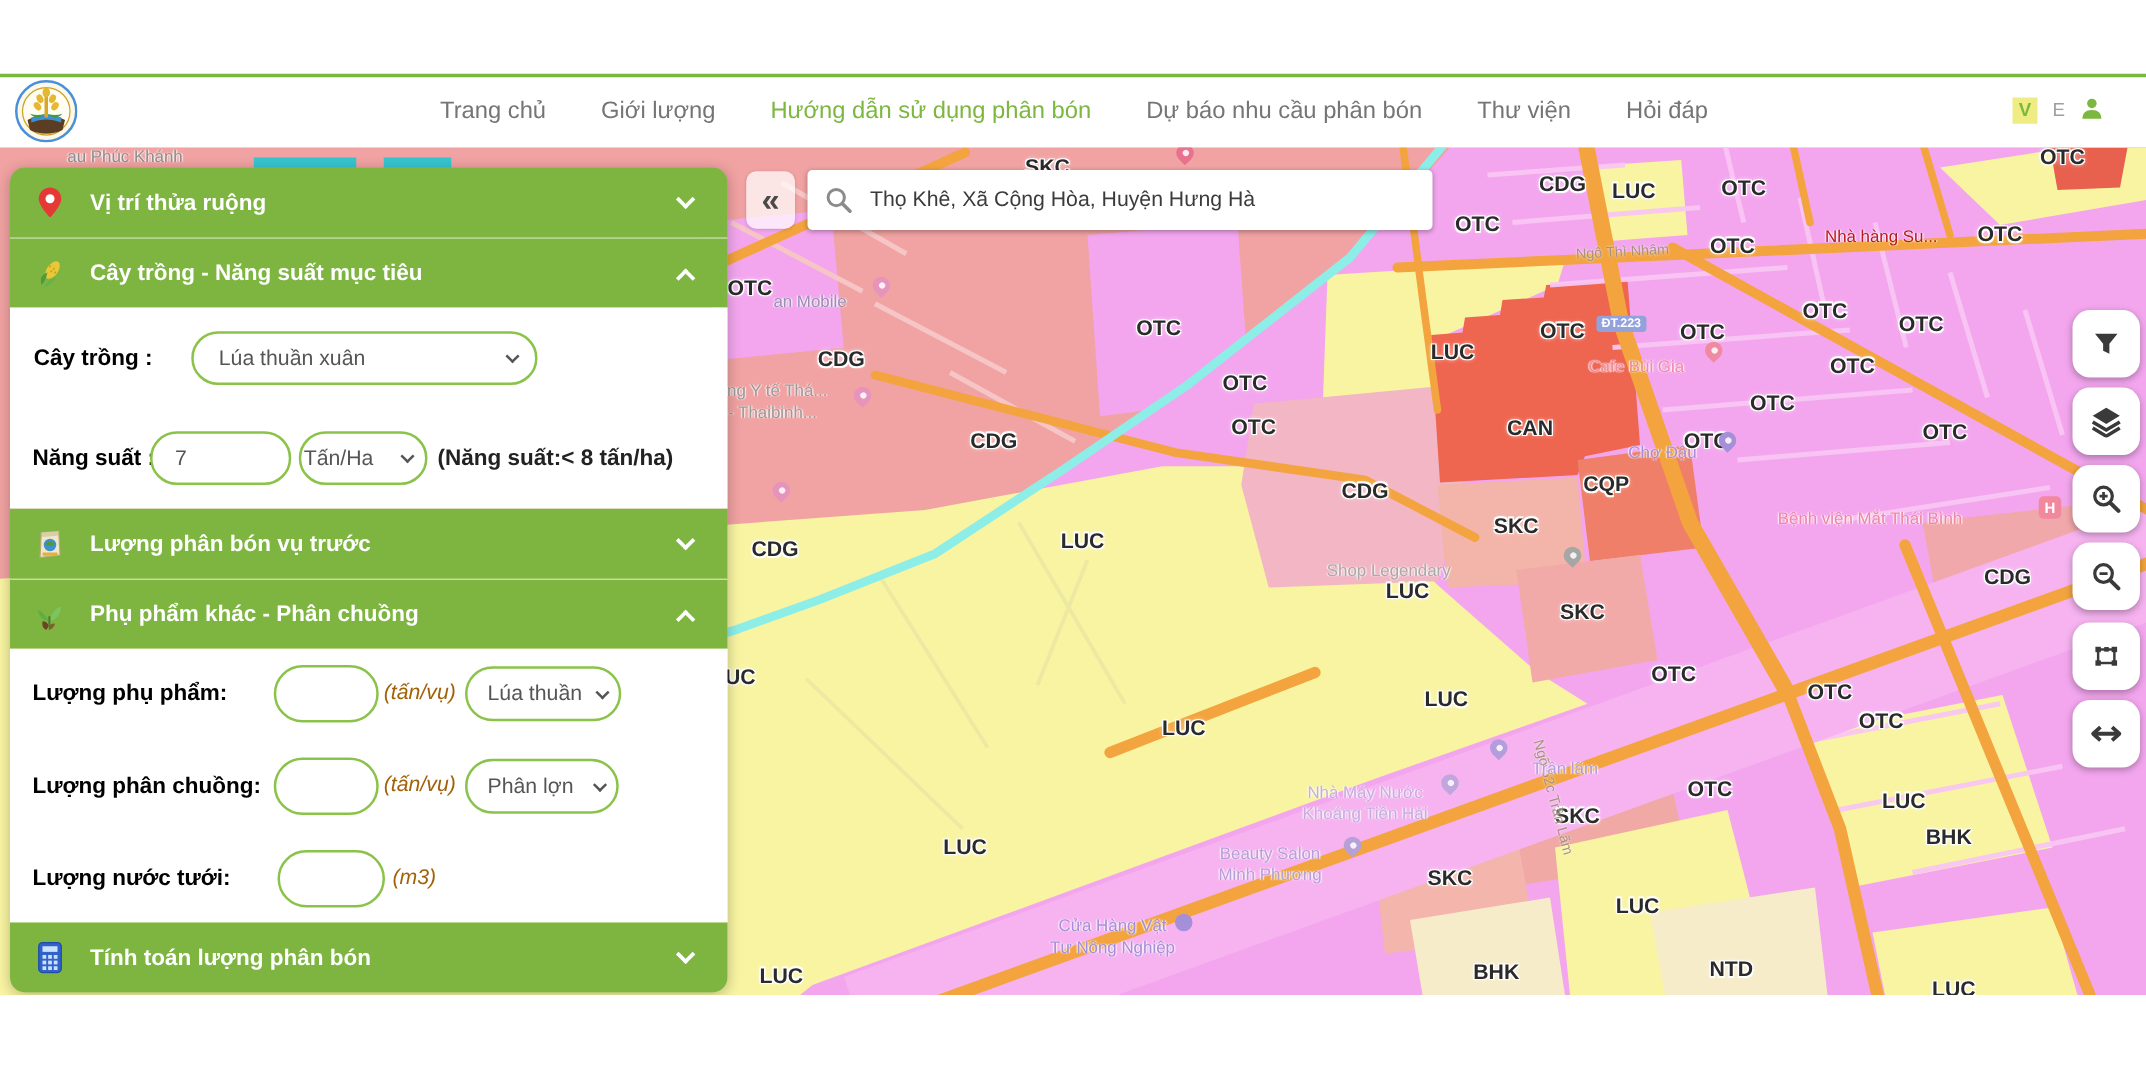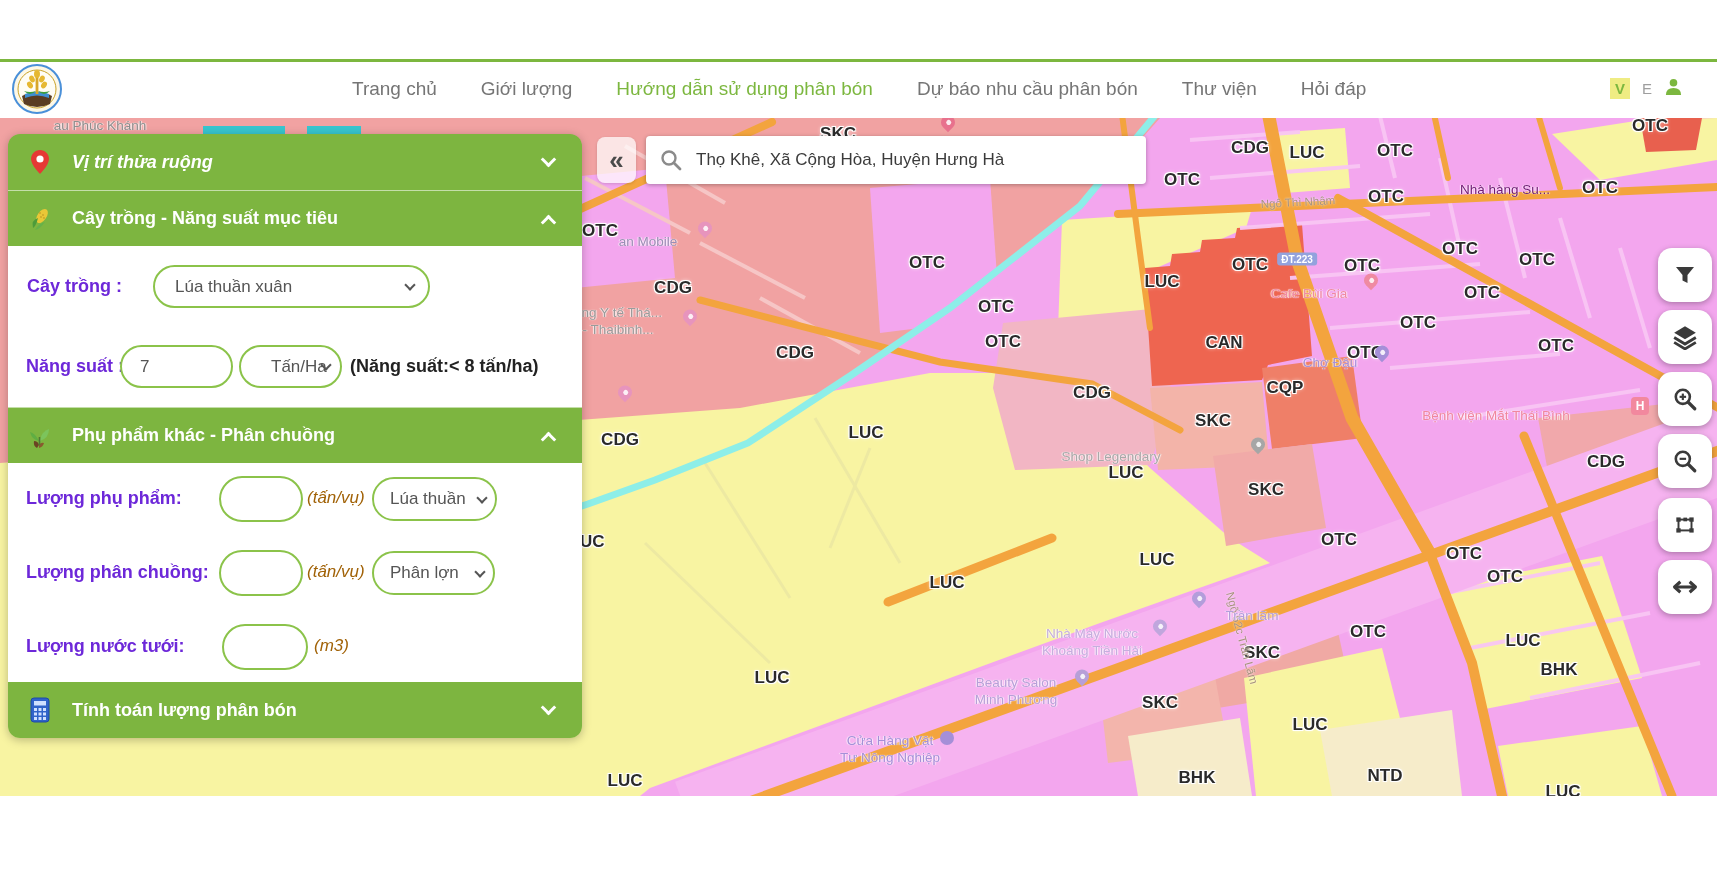--- a/index.html
+++ b/index.html
@@ -47,31 +47,31 @@
         font-family:"Liberation Sans", sans-serif; background:transparent; }
 
   
   .mapbtn { position:absolute; left:1658px; width:54px; height:54px; background:#fff; border:none; border-radius:14px;
         box-shadow:0 2px 6px rgba(0,0,0,.3); cursor:pointer; display:flex; align-items:center; justify-content:center; }
 
   
   .sidebar { position:absolute; left:8px; top:16px; width:574px; box-shadow:0 2px 10px rgba(0,0,0,.25); border-radius:12px; }
   .panel-h { position:relative; height:56px; background:#7db540; display:flex; align-items:center; padding-left:18px; cursor:pointer; }
   .panel-h.sep { border-top:1px solid rgba(255,255,255,.55); }
-  .panel-h:first-child { border-radius:12px 12px 0 0;font-style:italic; }
+  .panel-h:first-child { border-radius:12px 12px 0 0; }
   .panel-h.last { border-radius:0 0 12px 12px; }
   .panel-title { color:#fff; font-weight:bold; font-size:18px; margin-left:18px; }
   .picon { width:28px; height:28px; display:flex; align-items:center; justify-content:center; }
   .chev { position:absolute; right:28px; top:24px; width:11px; height:11px; border-right:3px solid #fff; border-bottom:3px solid #fff; }
   .chev.down { transform:rotate(45deg); top:20px; }
   .chev.up { transform:rotate(-135deg); top:26px; }
   .panel-body { position:relative; background:#fff; }
   .body-crop { height:161px; }
   .body-residue { height:219px; }
-  .flabel { position:absolute; font-weight:bold; font-size:18px; color:#6d28d9; white-space:nowrap; }
+  .flabel { position:absolute; font-weight:bold; font-size:18px; color:#000000; white-space:nowrap; }
   .pill { position:absolute; border:2px solid #8bc34a; border-radius:24px; background:#fff; display:flex; align-items:center;
         font-size:17px; color:#555; }
   .pill .val { padding-left:20px; white-space:nowrap; }
   .pill .pchev { position:absolute; right:14px; width:8px; height:8px; border-right:2px solid #555; border-bottom:2px solid #555;
         transform:rotate(45deg); margin-top:-3px; }
   .pill input { border:none; outline:none; width:70%; margin-left:18px; font-size:17px; color:#555;
         font-family:"Liberation Sans", sans-serif; }
   .unit-note { position:absolute; font-style:italic; font-size:17px; color:#a16207; white-space:nowrap; }
   .bold-note { position:absolute; font-weight:bold; font-size:18px; color:#222; white-space:nowrap; }
 
@@ -265,21 +265,21 @@
           <div>an Mobile</div>
         </div>
         <div class="poi" style="left: 618px; top: 204px; color: rgb(155, 155, 155);">
           <div>ảng Y tế Thá...</div>
           <div>- Thaibinh...</div>
         </div>
         <div class="poi" style="left: 562px; top: 286px; color: rgb(155, 155, 155);">
           <div>ạch</div>
           <div>ình</div>
         </div>
-        <div class="poi" style="left: 1505px; top: 72px; color: #701a75;">
+        <div class="poi" style="left: 1505px; top: 72px; color: #b91c1c;">
           <div>Nhà hàng Su...</div>
         </div>
         <div class="poi" style="left: 1309px; top: 176px; color: rgb(239, 138, 162);">
           <div>Cafe Bùi Gia</div>
         </div>
         <div class="poi" style="left: 1330px; top: 245px; color: rgb(165, 143, 216);">
           <div>Chợ Đậu</div>
         </div>
         <div class="poi" style="left: 1496px; top: 298px; color: rgb(240, 135, 159);">
           <div>Bệnh viện Mắt Thái Bình</div>
@@ -407,26 +407,39 @@
         <span class="flabel" style="left:19px; top:30px">Cây trồng :</span>
         <div class="pill" style="left:145px; top:19px; width:277px; height:43px">
           <span class="val">Lúa thuần xuân</span>
           <span class="pchev"></span>
         </div>
         <span class="flabel" style="left:18px; top:110px">Năng suất :</span>
         <div class="pill" style="left:112px; top:99px; width:113px; height:43px">
           <input value="7" style="">
         </div>
         <div class="pill" style="left:231px; top:99px; width:103px; height:43px">
-          <span class="val" style="padding-left:30px">Tấn/Ha</span>
+          <span class="val" style="padding-left:2px">Tấn/Ha</span>
           <span class="pchev" style="right:10px"></span>
         </div>
         <span class="bold-note" style="left:342px; top:110px">(Năng suất:&lt; 8 tấn/ha)</span>
       </div>
 
+      <div class="panel-h">
+        <span class="picon">
+          <svg width="24" height="26" viewBox="0 0 24 26">
+            <path d="M5,4 L19,3 L20,22 L4,24 Z" fill="#efe8cf" stroke="#b8a86e" stroke-width="1"></path>
+            <path d="M5,4 L19,3 L18,6.5 L6,7.5 Z" fill="#d9cfa6"></path>
+            <circle cx="12" cy="14" r="5" fill="#3f8fd2"></circle>
+            <path d="M8,13 Q12,9 16,13 Q12,17 8,13 Z" fill="#4d9b3a"></path>
+            <rect x="6" y="20" width="12" height="2.6" fill="#e2b23a"></rect>
+          </svg>
+        </span>
+        <span class="panel-title">Lượng phân bón vụ trước</span>
+        <span class="chev down"></span>
+      </div>
 
       <div class="panel-h sep">
         <span class="picon">
           <svg width="24" height="26" viewBox="0 0 24 26">
             <path d="M9,25 Q5,23 6,18 Q10,18 11,22 Z" fill="#6b4423"></path>
             <path d="M11,22 Q13,19 16,20 Q15,24 11,25 Z" fill="#8a5a2e"></path>
             <path d="M11,18 Q7,10 2,9 Q4,17 11,18 Z" fill="#5fae43"></path>
             <path d="M12,17 Q14,8 21,6 Q21,15 12,18 Z" fill="#7cc45c"></path>
             <line x1="11.5" y1="22" x2="11.5" y2="14" stroke="#4d7a33" stroke-width="1.6"></line>
           </svg>

